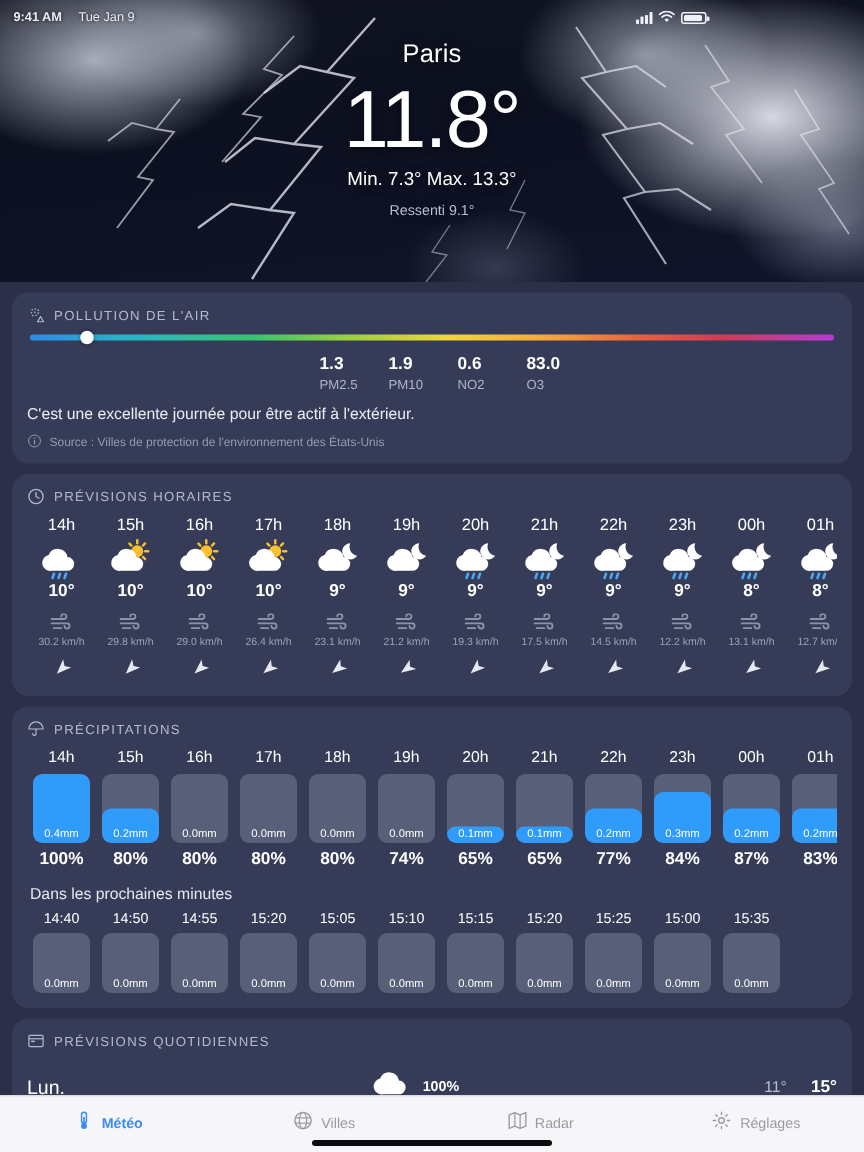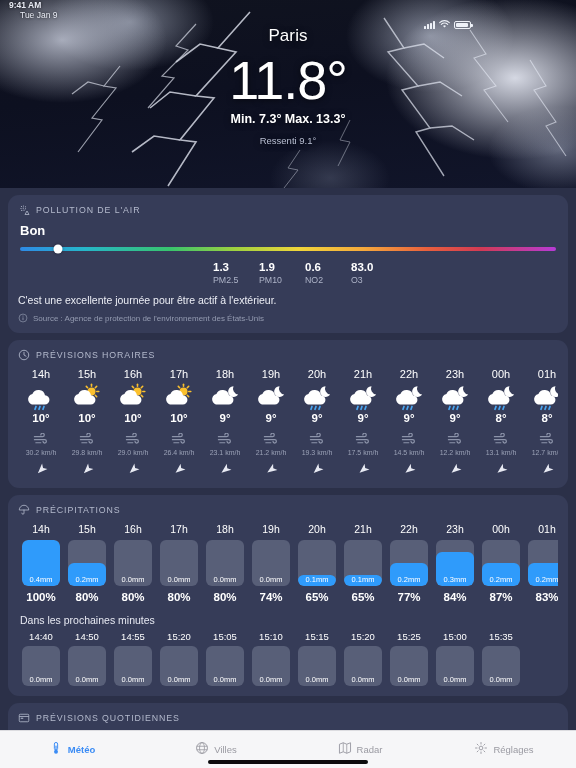--- a/index.html
+++ b/index.html
@@ -21,42 +21,41 @@
       radial-gradient(ellipse 120px 80px at 430px 36px, rgba(205,212,230,.6), rgba(205,212,230,0) 70%),
       radial-gradient(ellipse 100px 60px at 560px 150px, rgba(190,198,220,.45), rgba(190,198,220,0) 72%),
       radial-gradient(ellipse 80px 50px at 330px 178px, rgba(160,170,195,.25), rgba(160,170,195,0) 75%),
       linear-gradient(175deg, #10131f 0%, #0d1020 45%, #11152a 100%);
     overflow: hidden;
   }
   .bolt { position: absolute; stroke: #e8ecf7; fill: none; opacity: .85; }
 
   .statusbar {
     position: absolute; top: 0; left: 0; width: 480px; height: 16px;
-    display: flex; align-items: flex-start; padding: 0 9px;
+    display: flex; align-items: flex-end; padding: 0 9px;
     font-size: 8.5px; color: #e9ecf5; z-index: 5;
     text-shadow: 0 0 3px rgba(0,0,0,.8);
-    flex-direction: column;
   }
   .sb-time { font-weight: 600; }
   .sb-date { margin-left: 11px; font-weight: 500; }
   .sb-right { margin-left: auto; display: flex; align-items: center; gap: 4px; }
   .sig { display: flex; align-items: flex-end; gap: 1px; height: 8px; }
   .sig i { width: 2px; background: #eef1f8; display: block; border-radius: .5px; }
   .sig i:nth-child(1){height:3px} .sig i:nth-child(2){height:4.5px}
   .sig i:nth-child(3){height:6px} .sig i:nth-child(4){height:7.5px}
   .batt { width: 17px; height: 8px; border: 1px solid #eef1f8; border-radius: 2px; position: relative; padding: 1px; }
   .batt::after { content:''; position:absolute; right:-2.5px; top:2.2px; width:1.5px; height:3px; background:#eef1f8; border-radius:0 1px 1px 0;}
   .batt span { display: block; height: 100%; background: #eef1f8; border-radius: 1px; }
 
   .hero-inner { position: relative; z-index: 4; text-align: center; padding-top: 26px; color: #fff;
                 text-shadow: 0 1px 6px rgba(0,0,0,.55); }
   .city { font-size: 17px; font-weight: 400; letter-spacing: .1px; }
   .temp-big { font-size: 54px; font-weight: 300; line-height: 1.05; margin-top: 6px; letter-spacing: -1px; }
   .cond { font-size: 12.5px; margin-top: 10px; font-weight: 400; }
-  .minmax { font-size: 12.5px; margin-top: 3px; font-weight: 700; }
+  .minmax { font-size: 12.5px; margin-top: 3px; font-weight: 400; }
   .feels { font-size: 9.5px; margin-top: 9px; color: #b9bfd2; }
 
   
   .card {
     margin: 7px 8px 0 8px;
     background: #363c58;
     border-radius: 11px;
     padding: 9px 10px 10px 10px;
   }
   .card-head { display: flex; align-items: center; gap: 6px; margin-bottom: 7px; }
@@ -202,21 +201,20 @@
           <circle cx="6" cy="9" r="1.1"></circle>
             <circle cx="10.5" cy="8.3" r="1.1"></circle>
             <circle cx="15" cy="9.5" r="1.1"></circle>
           <circle cx="7.5" cy="12.8" r="1.1"></circle>
             <circle cx="12" cy="12.3" r="1.1"></circle>
         </g>
         <path d="M14 21l4-7 4 7z" fill="none" stroke="currentColor" stroke-width="1.6" stroke-linejoin="round"></path>
       </svg>
       <span class="ttl">POLLUTION DE L'AIR</span>
     </div>
-    <div class="aq-level">Bon</div>
     <div class="aq-track">
       <div class="aq-dot" id="aq-dot" style="left: 7%;"></div>
     </div>
     <div class="aq-metrics" id="aq-metrics">
         <div class="aq-m">
           <div class="v">1.3</div>
           <div class="k">PM2.5</div>
         </div>
         <div class="aq-m">
           <div class="v">1.9</div>
@@ -231,21 +229,21 @@
           <div class="k">O3</div>
         </div>
       </div>
     <div class="aq-desc">C'est une excellente journée pour être actif à l'extérieur.</div>
     <div class="aq-src">
       <svg width="10" height="10" viewBox="0 0 24 24">
         <circle cx="12" cy="12" r="9.5" fill="none" stroke="#949bb1" stroke-width="1.6"></circle>
         <circle cx="12" cy="7.4" r="1.2" fill="#949bb1"></circle>
         <rect x="11" y="10.4" width="2" height="7" rx="1" fill="#949bb1"></rect>
       </svg>
-      <span>Source : Agence de protection de l'environnement des États-Unis</span>
+      <span>Source : Villes de protection de l'environnement des États-Unis</span>
     </div>
   </div>
 
   <div class="card">
     <div class="card-head">
       <svg class="ico" viewBox="0 0 24 24">
         <circle cx="12" cy="12" r="9.5" fill="none" stroke="currentColor" stroke-width="1.7"></circle>
         <path d="M12 6.5V12l4 2.4" fill="none" stroke="currentColor" stroke-width="1.7" stroke-linecap="round"></path>
       </svg>
       <span class="ttl">PRÉVISIONS HORAIRES</span>

